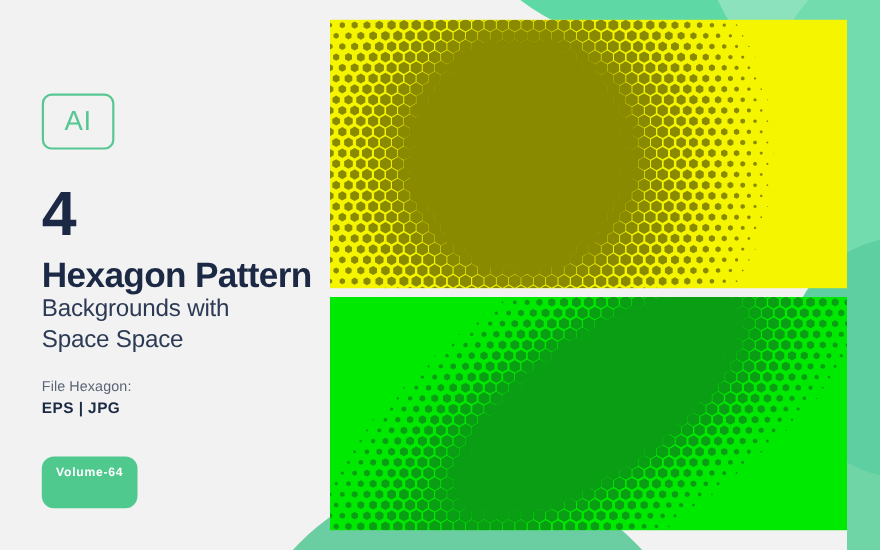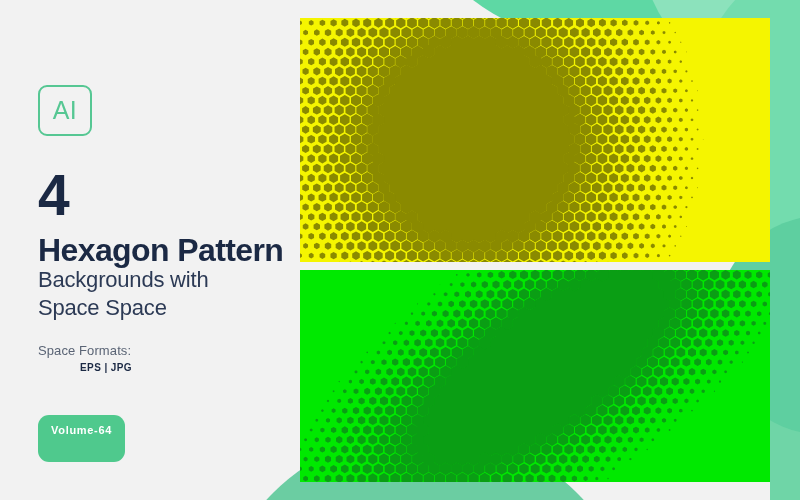--- a/index.html
+++ b/index.html
@@ -79,21 +79,21 @@
     top: 0;
     width: 250px;
     height: 500px;
     z-index: 5;
   }
 
   #ai-badge {
     position: absolute;
     left: 0;
     top: 85px;
-    width: 54px;
+    width: 66px;
     height: 51px;
     border: 2px solid #56c793;
     border-radius: 9px;
     box-sizing: border-box;
     display: flex;
     align-items: center;
     justify-content: center;
   }
   #ai-badge-label {
     font-size: 25px;
@@ -143,25 +143,24 @@
     top: 343px;
     font-size: 13px;
     font-weight: 400;
     color: #5a6475;
     letter-spacing: 0.1px;
   }
   #formats-value {
     position: absolute;
     left: 0;
     top: 362px;
-    font-size: 10px;
+    font-size: 14px;
     font-weight: 700;
     color: #1b2944;
     letter-spacing: 0.4px;
-    margin-left: 42px;
   }
 
   #volume-badge {
     position: absolute;
     left: 0;
     top: 415px;
     padding: 5px 13px 24px 13px;
     background: #4fc98d;
     border-radius: 11px;
     display: inline-block;
@@ -220,21 +219,21 @@
 
     <div id="count">4</div>
 
     <div id="title">Hexagon Pattern</div>
 
     <div id="subtitle">
       <div>Backgrounds with</div>
       <div>Space Space</div>
     </div>
 
-    <div id="formats-label">Space Formats:</div>
+    <div id="formats-label">File Hexagon:</div>
     <div id="formats-value">EPS  |  JPG</div>
 
     <div id="volume-badge">
       <span id="volume-badge-label">Volume-64</span>
     </div>
 
   </div>
 
   <div class="panel" id="panel-yellow">
     <svg id="svg-yellow" viewBox="0 0 470 244" preserveAspectRatio="none">

